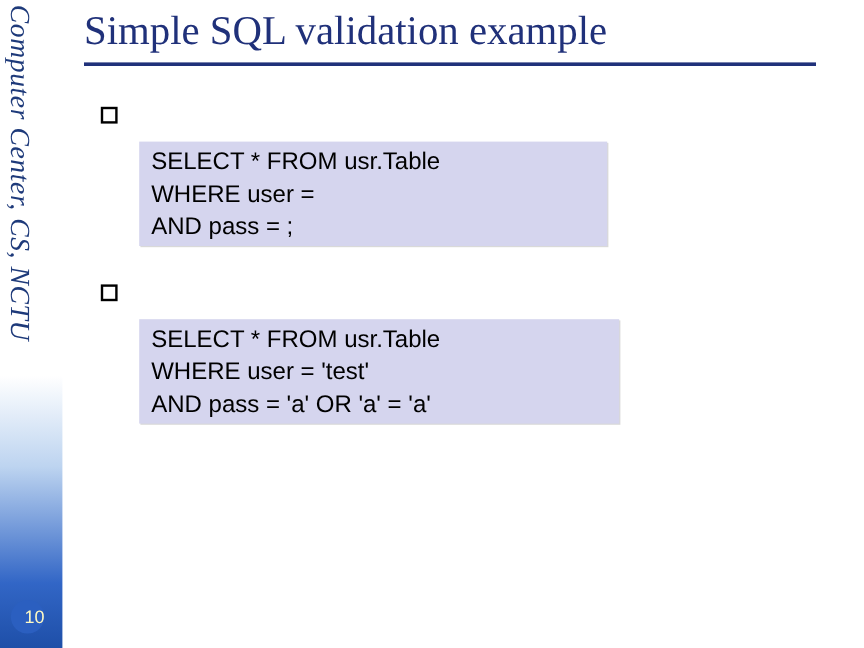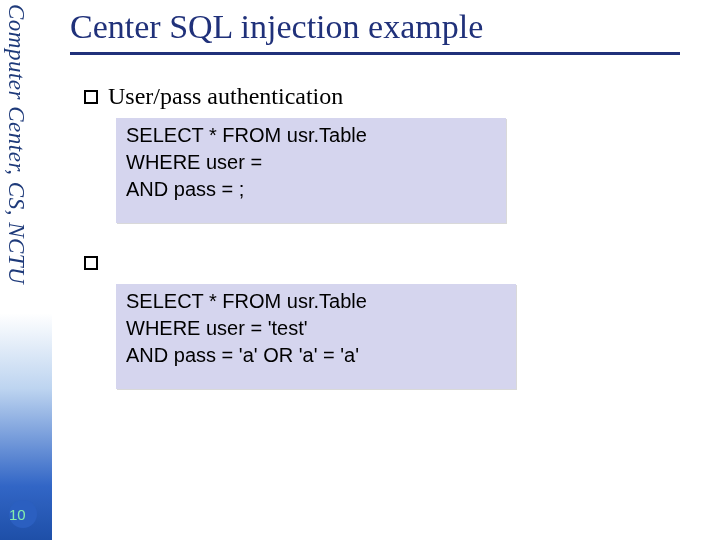--- a/index.html
+++ b/index.html
@@ -39,26 +39,26 @@
   }
 
   .pagenum {
     position: absolute;
     left: 9px;
     bottom: 12px;
     width: 28px;
     height: 28px;
     border-radius: 50%;
     background: #2b5fc0;
-    color: #86efac;
+    color: #fef9c3;
     font-family: Arial, sans-serif;
     font-size: 15px;
     display: flex;
     align-items: center;
-    justify-content: flex-start;
+    justify-content: flex-end;
   }
 
   .content {
     position: absolute;
     left: 70px;
     top: 8px;
     right: 20px;
   }
 
   .title {
@@ -91,21 +91,21 @@
     margin-right: 10px;
     position: relative;
     top: 0px;
   }
 
   .codebox {
     background: #d5d5ee;
     font-family: Verdana, Geneva, sans-serif;
     font-size: 20px;
     color: #000;
-    padding: 4px 10px 20px 10px;
+    padding: 4px 10px 2px 10px;
     margin-left: 46px;
     margin-bottom: 26px;
     line-height: 1.35;
     width: 390px;
     white-space: pre;
     box-shadow: 1px 1px 0 rgba(0,0,0,0.15);
   }
   .codebox.wider { width: 400px; }
 
 </style>
@@ -115,26 +115,26 @@
 <div class="sidebar">
   <div class="sidebar-text">Computer Center, CS, NCTU</div>
 </div>
 
 <div class="pagenum">
   <span>10</span>
 </div>
 
 <div class="content">
   <div class="title">
-    <span>Center SQL injection </span><span class="und">example</span>
+    <span>Simple SQL validation </span><span class="und">example</span>
   </div>
   <div class="hr"></div>
 
   <div class="bullet-line">
-    <span class="sq"></span><span>User/pass authentication</span>
+    <span class="sq"></span>
   </div>
   <div class="codebox">SELECT * FROM usr.Table
 WHERE user = 
 AND pass = ;</div>
 
   <div class="bullet-line">
     <span class="sq"></span>
   </div>
   <div class="codebox wider">SELECT * FROM usr.Table
 WHERE user = 'test'

